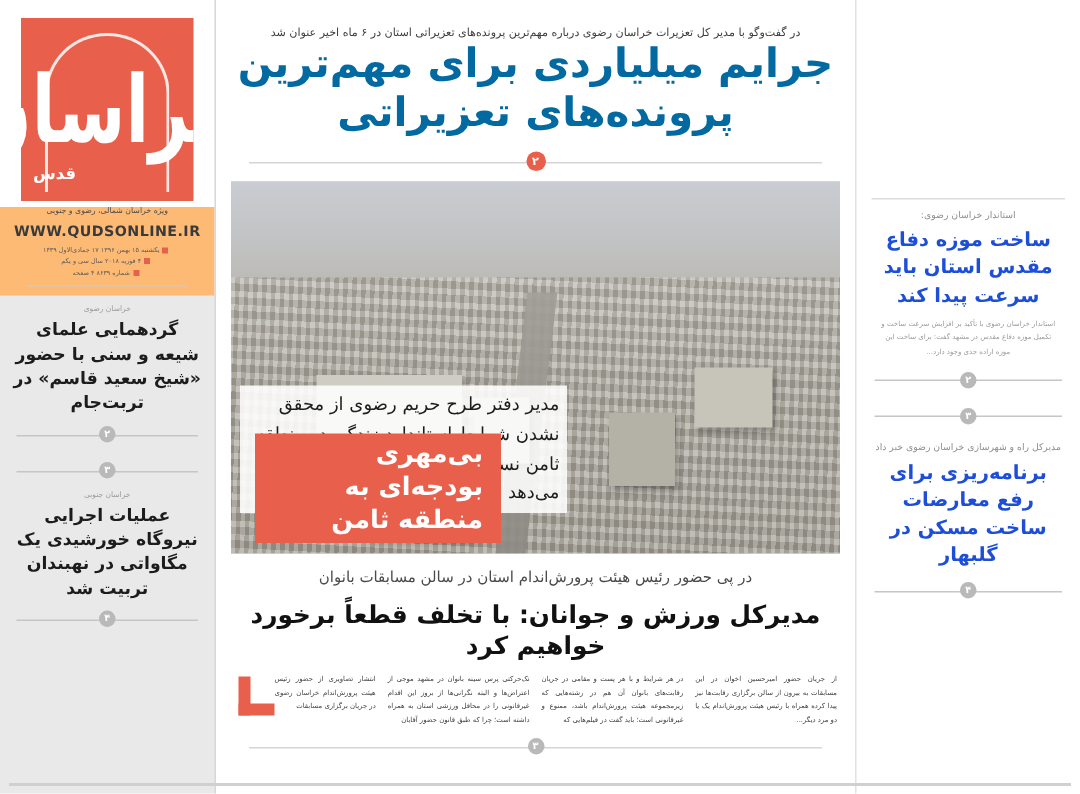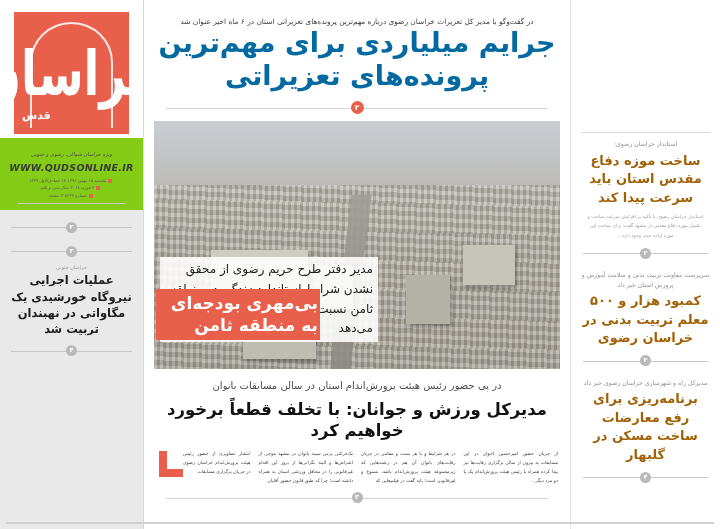--- a/index.html
+++ b/index.html
@@ -79,24 +79,23 @@
   .logo-seal {
     position: absolute;
     bottom: 12px;
     left: 8px;
     color: #fff;
     font-size: 11px;
     font-weight: bold;
   }
 
   .masthead-meta {
-    background: #84cc16;
-    padding: 13px 8px 6px 8px;
-    text-align: center;
-    font-style: italic;
+    background: #fdba74;
+    padding: 0 8px 6px 8px;
+    text-align: center;
   }
 
   .mast-tagline {
     font-size: 5.2px;
     color: #4a4a4a;
     line-height: 1.5;
     margin-bottom: 3px;
   }
 
   .mast-url {
@@ -314,29 +313,29 @@
     background: rgba(255,255,255,0.88);
     padding: 3px 5px;
     font-size: 12px;
     line-height: 1.65;
     color: #1d1d1d;
     text-align: right;
   }
 
   .photo-overlay-title {
     position: absolute;
-    left: 2px;
+    left: 16px;
     top: 168px;
     width: 164px;
     background: #e8604c;
     color: #ffffff;
     font-size: 17px;
     font-weight: bold;
     line-height: 1.3;
-    padding: 3px 2px 4px 6px;
+    padding: 3px 12px 4px 6px;
     text-align: right;
   }
 
   
   .sec-kicker {
     font-size: 10px;
     color: #4a4a4a;
     text-align: center;
     margin-top: 9px;
     line-height: 1.5;
@@ -419,21 +418,21 @@
     font-size: 6.2px;
     color: #8e8e8e;
     text-align: center;
     line-height: 1.55;
     margin-bottom: 3px;
   }
 
   .lbrief-title {
     font-size: 13px;
     font-weight: bold;
-    color: #a16207;
+    color: #1d4ed8;
     text-align: center;
     line-height: 1.42;
   }
 
   .lbrief-body {
     font-size: 4.7px;
     color: #9b9b9b;
     text-align: center;
     line-height: 2.0;
     margin-top: 5px;
@@ -468,20 +467,24 @@
       <div class="mast-dates">
         <div><span class="dot"></span><span>یکشنبه ۱۵ بهمن ۱۳۹۶  ۱۷ جمادی‌الاول ۱۴۳۹</span></div>
         <div><span class="dot"></span><span>۴ فوریه ۲۰۱۸  سال سی و یکم</span></div>
         <div><span class="dot"></span><span>شماره ۸۶۳۹  ۴ صفحه</span></div>
       </div>
       <div class="mast-rule"></div>
     </div>
 
     <div class="side-briefs">
 
+      <div class="brief">
+        <div class="brief-kicker">خراسان رضوی</div>
+        <div class="brief-title">گردهمایی علمای شیعه و سنی با حضور «شیخ سعید قاسم» در تربت‌جام</div>
+      </div>
 
       <div class="divider">
         <span class="badge">۲</span>
       </div>
 
 
       <div class="divider">
         <span class="badge">۳</span>
       </div>
 
@@ -554,24 +557,20 @@
     <div class="lbrief">
       <div class="lbrief-kicker">استاندار خراسان رضوی:</div>
       <div class="lbrief-title">ساخت موزه دفاع مقدس استان باید سرعت پیدا کند</div>
       <div class="lbrief-body">استاندار خراسان رضوی با تأکید بر افزایش سرعت ساخت و تکمیل موزه دفاع مقدس در مشهد گفت: برای ساخت این موزه اراده جدی وجود دارد...</div>
     </div>
 
     <div class="divider">
       <span class="badge">۲</span>
     </div>
 
-    <div class="lbrief">
-      <div class="lbrief-kicker">سرپرست معاونت تربیت بدنی و سلامت آموزش و پرورش استان خبر داد</div>
-      <div class="lbrief-title">کمبود هزار و ۵۰۰ معلم تربیت بدنی در خراسان رضوی</div>
-    </div>
 
     <div class="divider">
       <span class="badge">۳</span>
     </div>
 
     <div class="lbrief">
       <div class="lbrief-kicker">مدیرکل راه و شهرسازی خراسان رضوی خبر داد</div>
       <div class="lbrief-title">برنامه‌ریزی برای رفع معارضات ساخت مسکن در گلبهار</div>
     </div>
 

